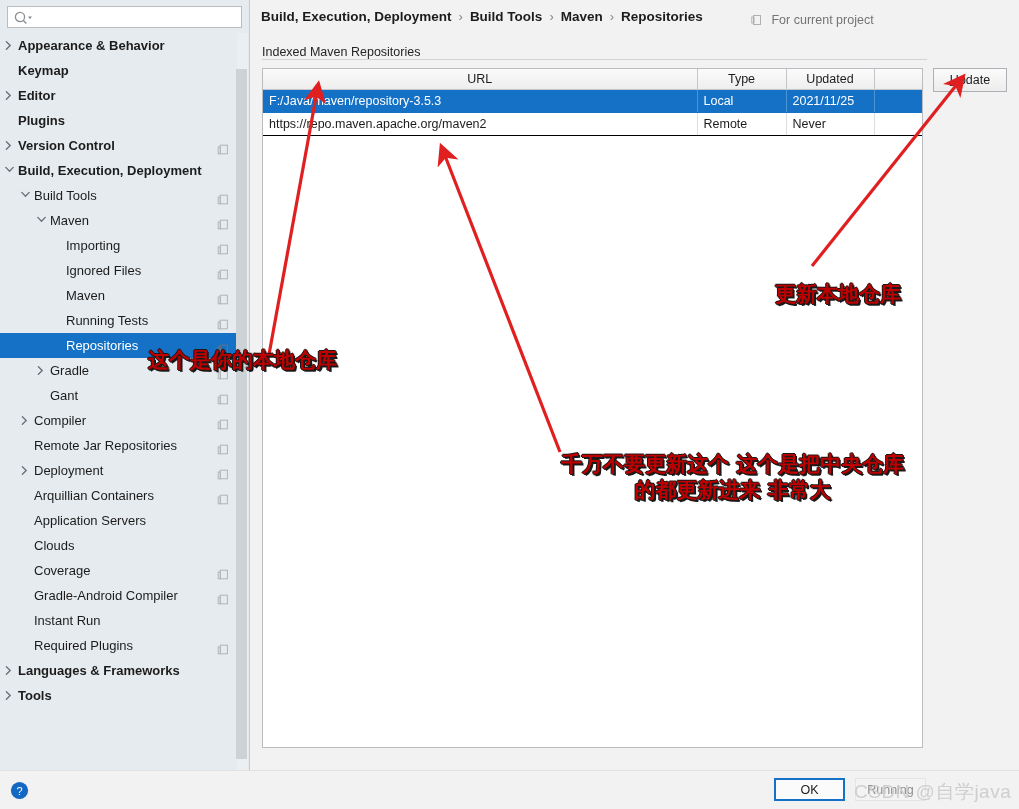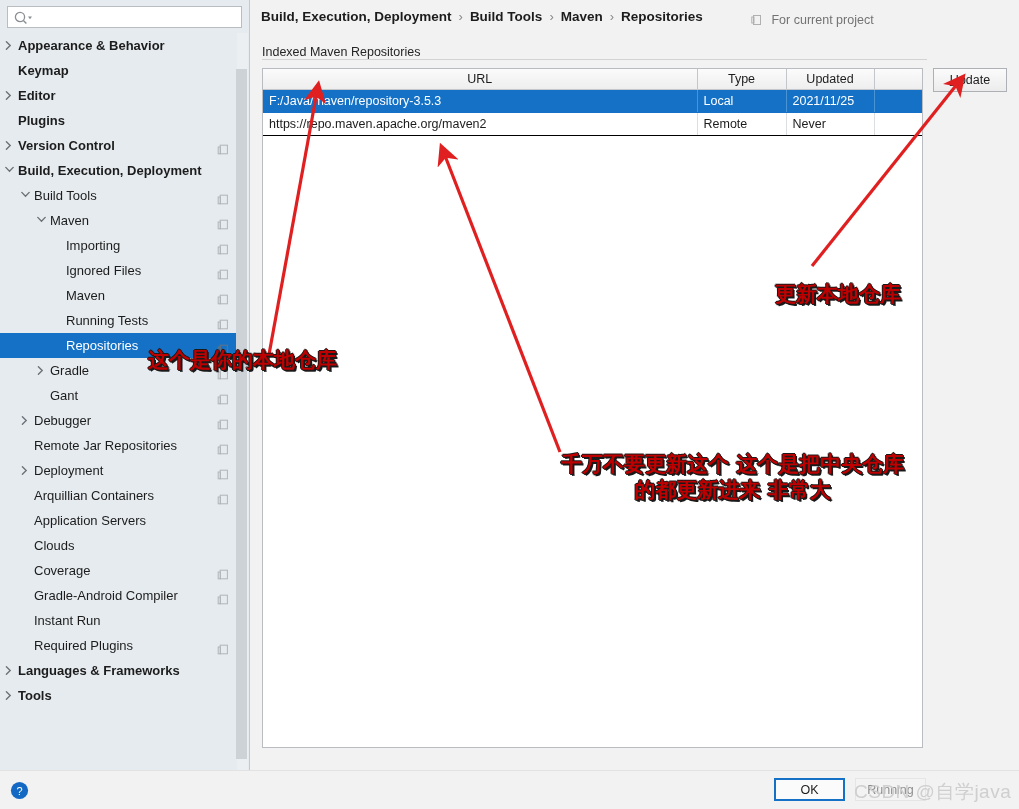--- a/index.html
+++ b/index.html
@@ -423,21 +423,21 @@
               <rect x="3.2" y="1.2" width="7.2" height="8.6" fill="none" stroke="#6f7479" stroke-width="1"></rect>
               <rect x="1.2" y="3.0" width="2.2" height="6.8" fill="none" stroke="#6f7479" stroke-width="1"></rect>
             </svg></span>
         </div>
         <div class="tree-row">
           <span class="tw" style="left: 18px;">
             <svg width="7" height="9" viewBox="0 0 7 9">
               <path d="M1.4 0.8 L5.2 4.5 L1.4 8.2" fill="none" stroke="#6b7076" stroke-width="1.35" stroke-linecap="round"></path>
             </svg>
           </span>
-          <span class="tree-label" style="left: 34px;">Debugger</span>
+          <span class="tree-label" style="left: 34px;">Compiler</span>
           <span class="copy-badge"><svg width="12" height="12" viewBox="0 0 12 12">
               <rect x="3.2" y="1.2" width="7.2" height="8.6" fill="none" stroke="#6f7479" stroke-width="1"></rect>
               <rect x="1.2" y="3.0" width="2.2" height="6.8" fill="none" stroke="#6f7479" stroke-width="1"></rect>
             </svg></span>
         </div>
         <div class="tree-row">
           <span class="tree-label" style="left: 34px;">Remote Jar Repositories</span>
           <span class="copy-badge"><svg width="12" height="12" viewBox="0 0 12 12">
               <rect x="3.2" y="1.2" width="7.2" height="8.6" fill="none" stroke="#6f7479" stroke-width="1"></rect>
               <rect x="1.2" y="3.0" width="2.2" height="6.8" fill="none" stroke="#6f7479" stroke-width="1"></rect>

